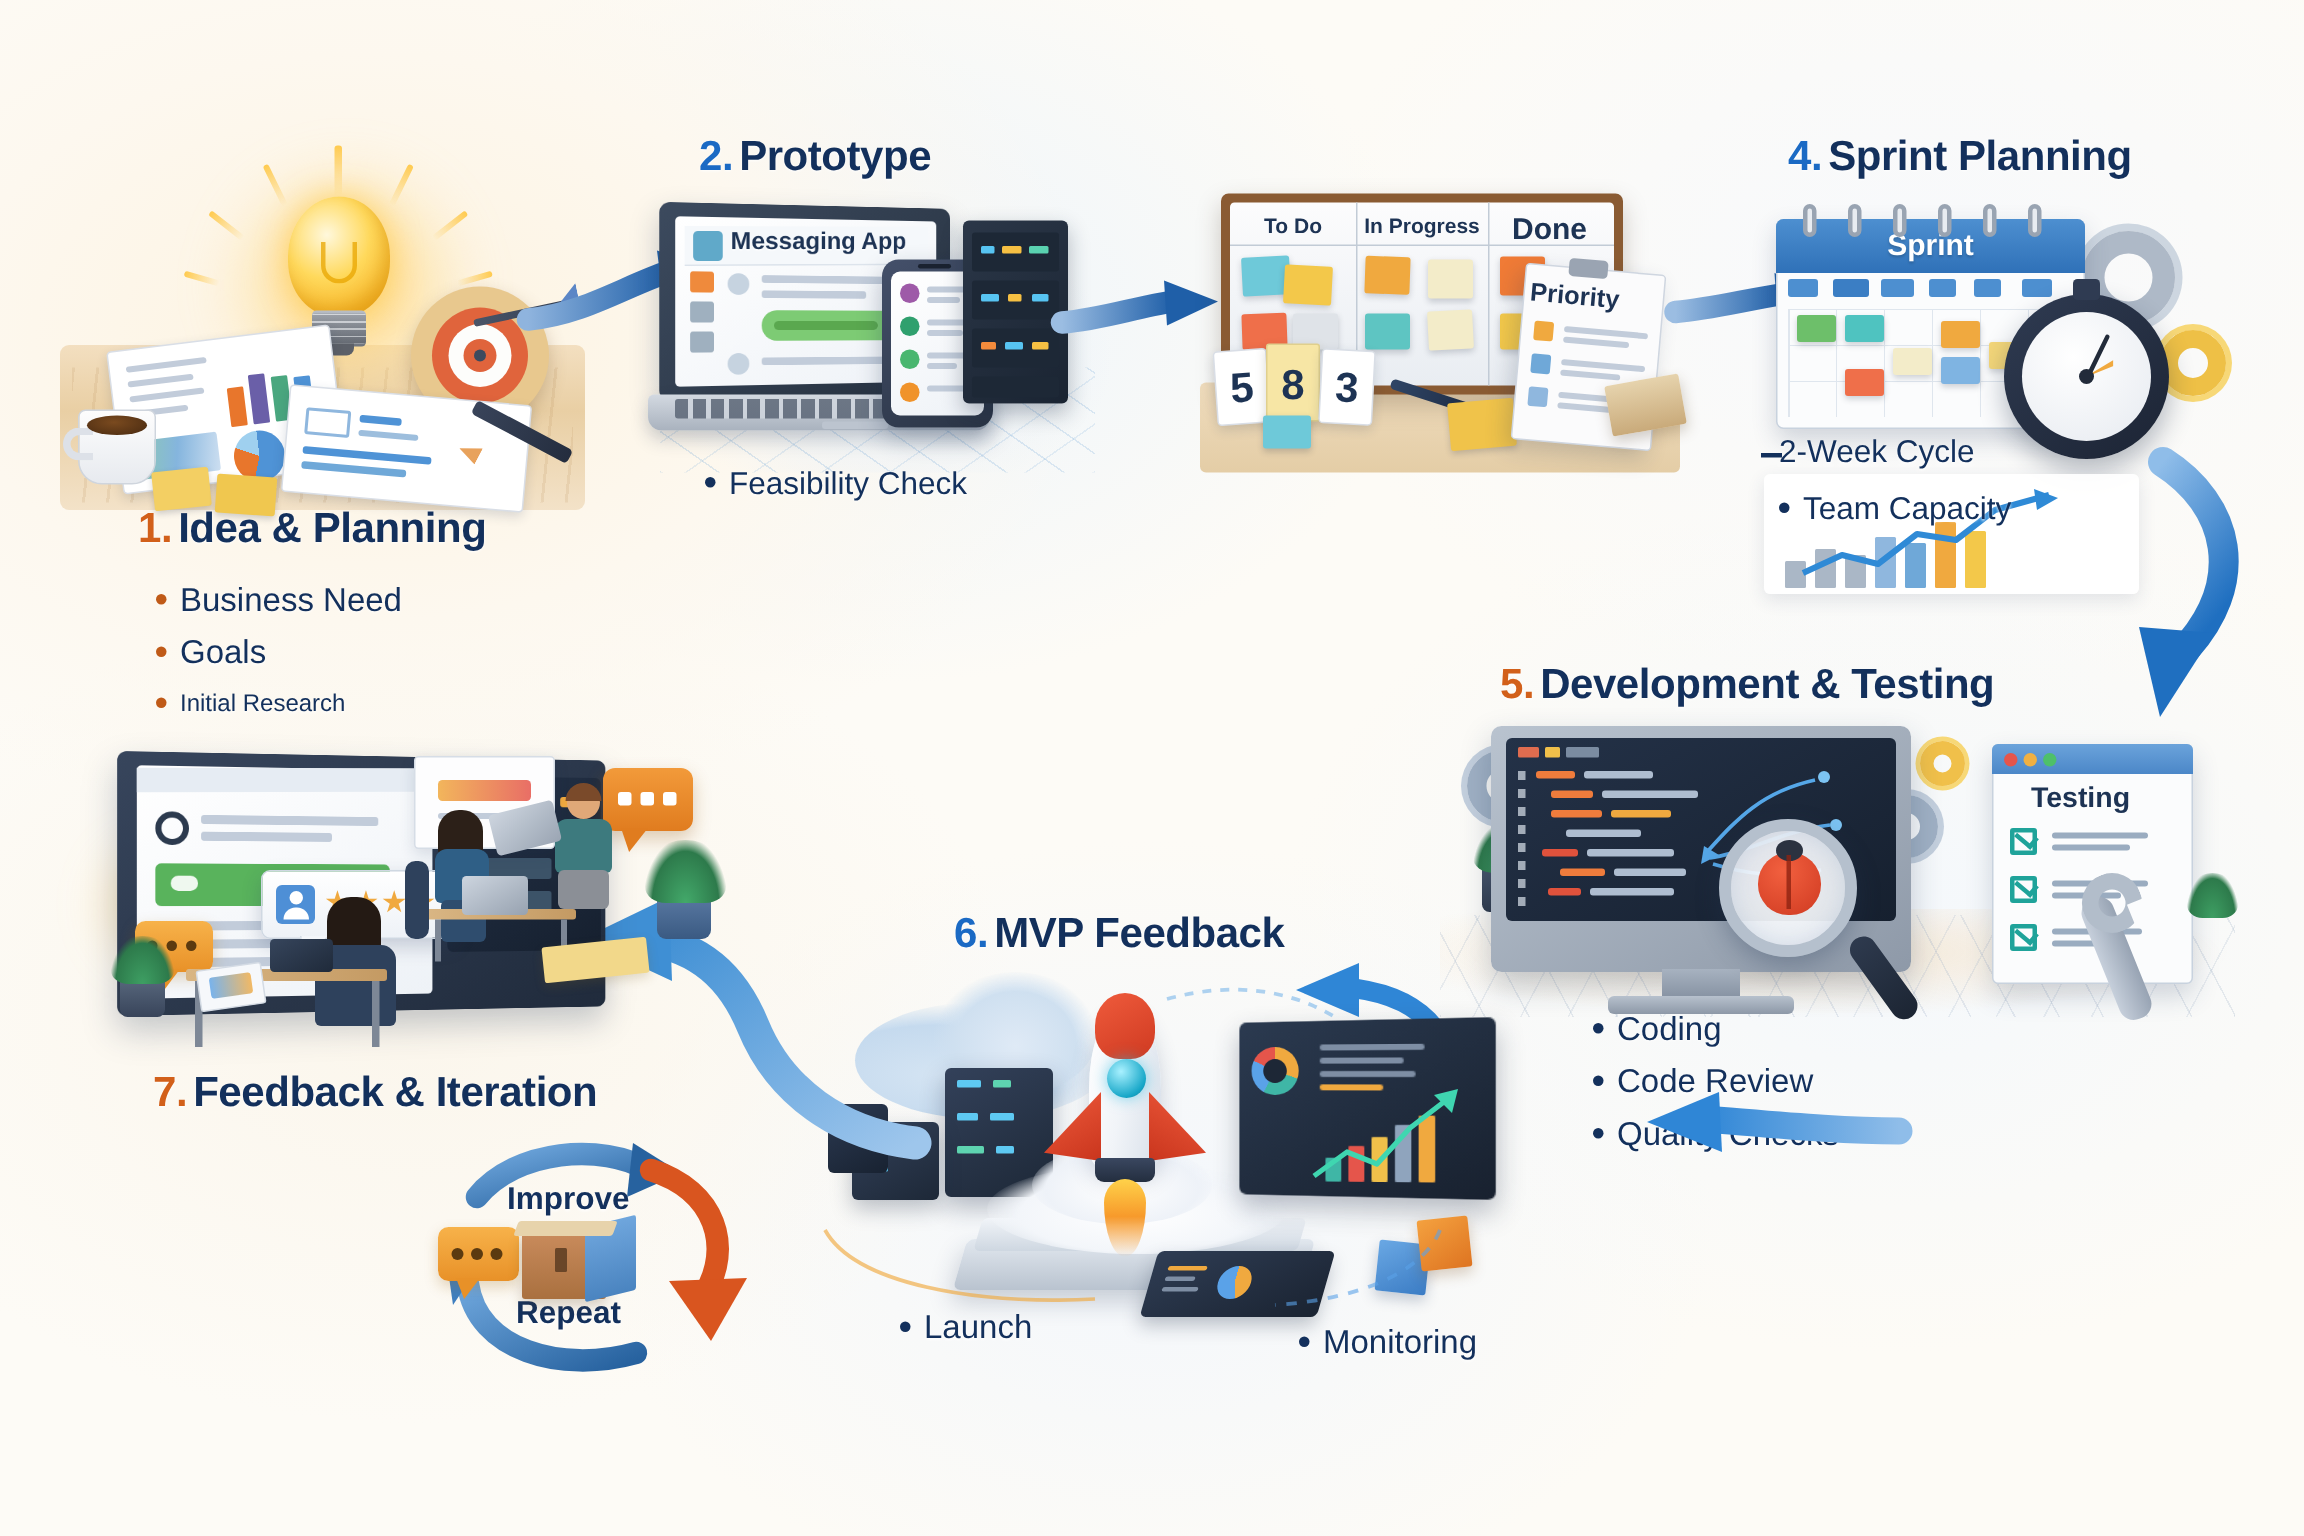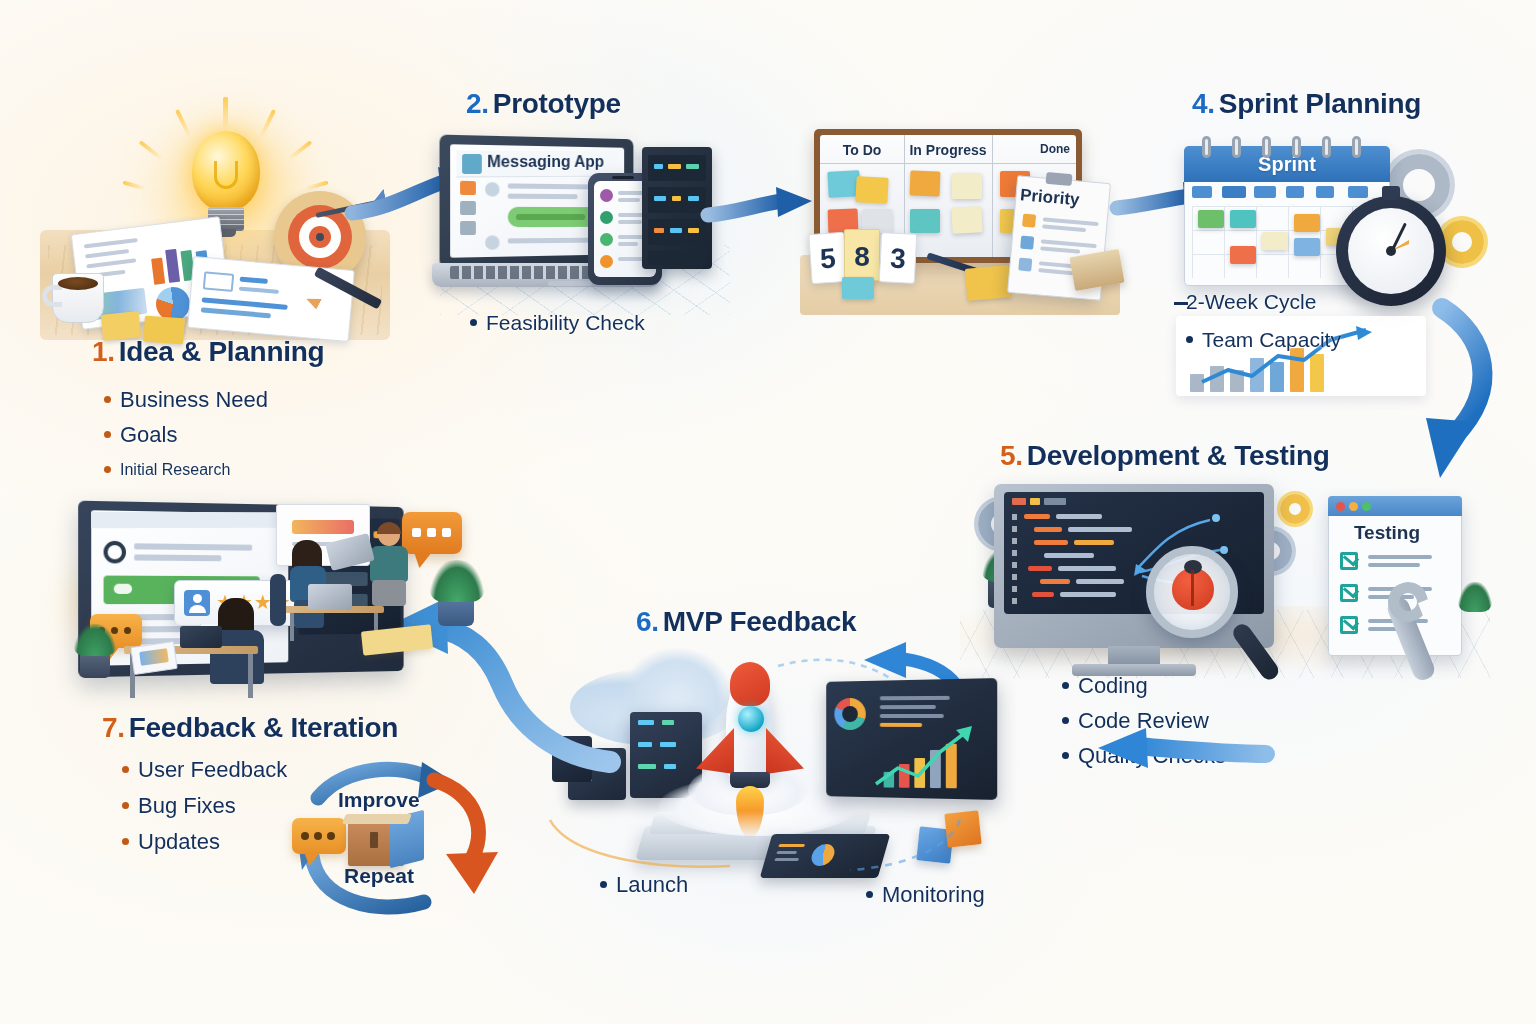--- a/index.html
+++ b/index.html
@@ -270,21 +270,21 @@
 
     <div class="abs" style="left:14px;top:4px;width:268px;height:134px;background:#8a5b33;border-radius:5px;box-shadow:0 7px 16px rgba(70,50,30,.25);"></div>
     <div class="abs" style="left:20px;top:10px;width:256px;height:122px;background:linear-gradient(180deg,#fcfcfd,#e9edf2);border-radius:3px;"></div>
 
     <div class="abs" style="left:104px;top:10px;width:1px;height:122px;background:#c2cbd6;"></div>
     <div class="abs" style="left:192px;top:10px;width:1px;height:122px;background:#c2cbd6;"></div>
     <div class="abs" style="left:20px;top:38px;width:256px;height:1px;background:#c2cbd6;"></div>
 
     <div class="abs" style="left:26px;top:17px;width:72px;text-align:center;font-size:14px;font-weight:bold;color:#1d3354;">To Do</div>
     <div class="abs" style="left:106px;top:17px;width:84px;text-align:center;font-size:14px;font-weight:bold;color:#1d3354;">In Progress</div>
-    <div class="abs" style="left:196px;top:17px;width:74px;text-align:right;font-size:12px;font-weight:bold;color:#1d3354;">Done</div>
+    <div class="abs" style="left:196px;top:17px;width:74px;text-align:center;font-size:20px;font-weight:bold;color:#1d3354;">Done</div>
 
     <div class="abs note" style="left:28px;top:46px;width:32px;height:26px;background:#6ec9d9;transform:rotate(-3deg);"></div>
     <div class="abs note" style="left:56px;top:52px;width:32px;height:26px;background:#f3c84a;transform:rotate(3deg);"></div>
     <div class="abs note" style="left:28px;top:84px;width:30px;height:24px;background:#ef6f4a;transform:rotate(-2deg);"></div>
     <div class="abs note" style="left:62px;top:84px;width:30px;height:24px;background:#dfe3e8;"></div>
     <div class="abs note" style="left:110px;top:46px;width:30px;height:25px;background:#f0a93f;transform:rotate(2deg);"></div>
     <div class="abs note" style="left:152px;top:48px;width:30px;height:26px;background:#f3ecc9;"></div>
     <div class="abs note" style="left:110px;top:84px;width:30px;height:24px;background:#5ec5c2;"></div>
     <div class="abs note" style="left:152px;top:82px;width:30px;height:26px;background:#f3ecc9;transform:rotate(-3deg);"></div>
     <div class="abs note" style="left:200px;top:46px;width:30px;height:26px;background:#f07b36;"></div>
@@ -704,25 +704,20 @@
     <div class="abs" style="left:4px;top:126px;width:42px;height:32px;background:radial-gradient(ellipse at 50% 100%,#3e9f63 0%,#2d7a4b 60%,rgba(45,122,75,0) 74%);border-radius:50% 50% 28% 28%;"></div>
     <div class="abs" style="left:368px;top:96px;width:36px;height:32px;background:linear-gradient(180deg,#5d7ca6,#3a5a82);border-radius:3px 3px 6px 6px;"></div>
     <div class="abs" style="left:360px;top:62px;width:54px;height:42px;background:radial-gradient(ellipse at 50% 100%,#43a96a 0%,#2d7a4b 58%,rgba(45,122,75,0) 74%);border-radius:50% 50% 26% 26%;"></div>
 
     <div class="abs" style="left:292px;top:130px;width:70px;height:24px;background:#f2d88a;border-radius:2px;transform:rotate(-6deg);box-shadow:0 3px 7px rgba(120,95,35,.2);"></div>
   </div>
 
   <div class="abs step-title" style="left:102px;top:712px;font-size:28px;">
     <span class="num orange">7.</span><span>Feedback &amp; Iteration</span>
   </div>
-  <div class="abs bullets" style="left:122px;top:752px;">
-    <div class="bullet orange-dot" style="font-size:22px;line-height:36px;"><span class="dot"></span><span>User Feedback</span></div>
-    <div class="bullet orange-dot" style="font-size:22px;line-height:36px;"><span class="dot"></span><span>Bug Fixes</span></div>
-    <div class="bullet orange-dot" style="font-size:22px;line-height:36px;"><span class="dot"></span><span>Updates</span></div>
-  </div>
 
   <div class="abs" style="left:282px;top:760px;width:220px;height:180px;">
     <svg class="arrow" width="220" height="180" viewBox="0 0 220 180" style="left:0;top:0;">
       <defs>
         <linearGradient id="loopg" x1="0" y1="0" x2="1" y2="1">
           <stop offset="0%" stop-color="#6fa7dd"></stop>
             <stop offset="100%" stop-color="#27629f"></stop>
         </linearGradient>
       </defs>
       <path d="M36,38 C62,6 120,2 150,20" stroke="url(#loopg)" stroke-width="15" fill="none" stroke-linecap="round"></path>

